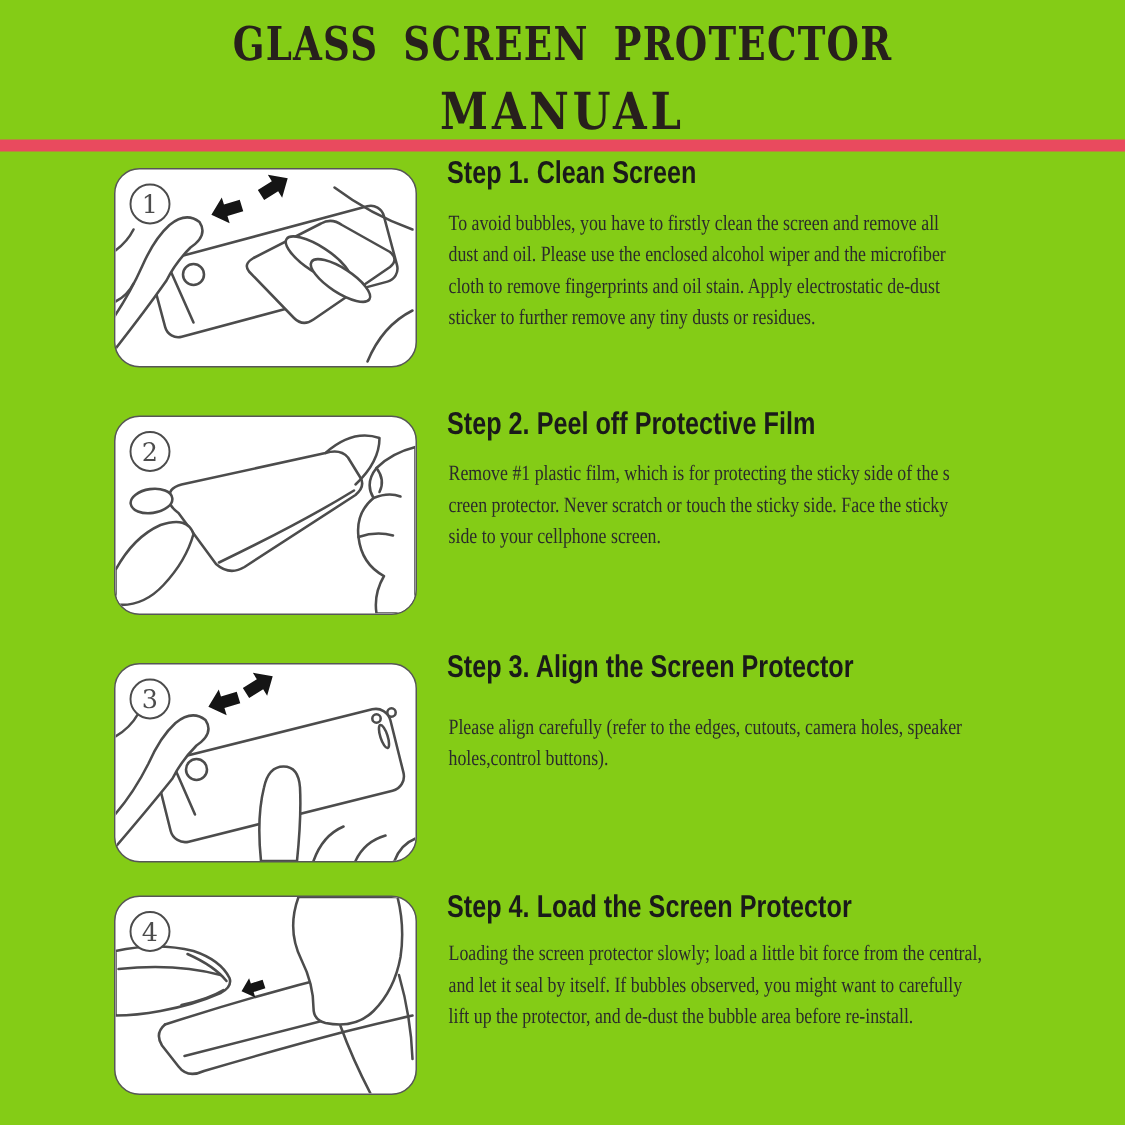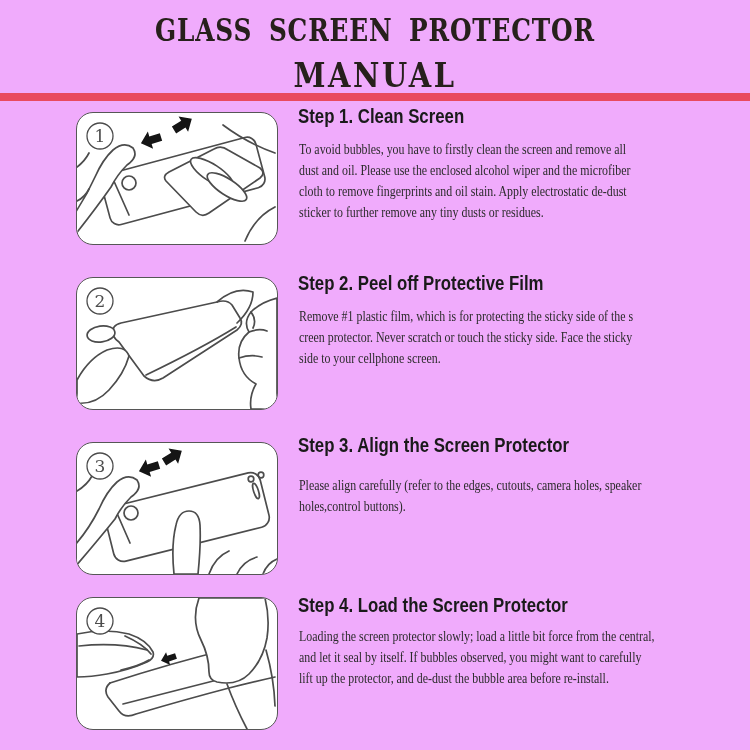--- a/index.html
+++ b/index.html
@@ -1,16 +1,16 @@
 <!DOCTYPE html>
 <html><head>
 <meta charset="utf-8">
 <style>
   html,body{margin:0;padding:0;background:#fff;}
-  .page{position:relative;width:750px;height:750px;background:#f0abfc;overflow:hidden;
+  .page{position:relative;width:750px;height:750px;background:#84cc16;overflow:hidden;
         font-family:"Liberation Sans",sans-serif;}
 
   
   .title-line{position:absolute;left:0;width:750px;text-align:center;
               font-family:"DejaVu Serif",serif;font-weight:bold;color:#27201c;white-space:nowrap;}
   .title-1{top:12px;font-size:31px;letter-spacing:1px;word-spacing:9px;transform:scaleX(.80);}
   .title-2{top:55px;font-size:34px;letter-spacing:3px;transform:scaleX(.85);}
 
   
   .divider{position:absolute;top:93px;left:0;width:750px;height:8px;background:#e94a5e;}

